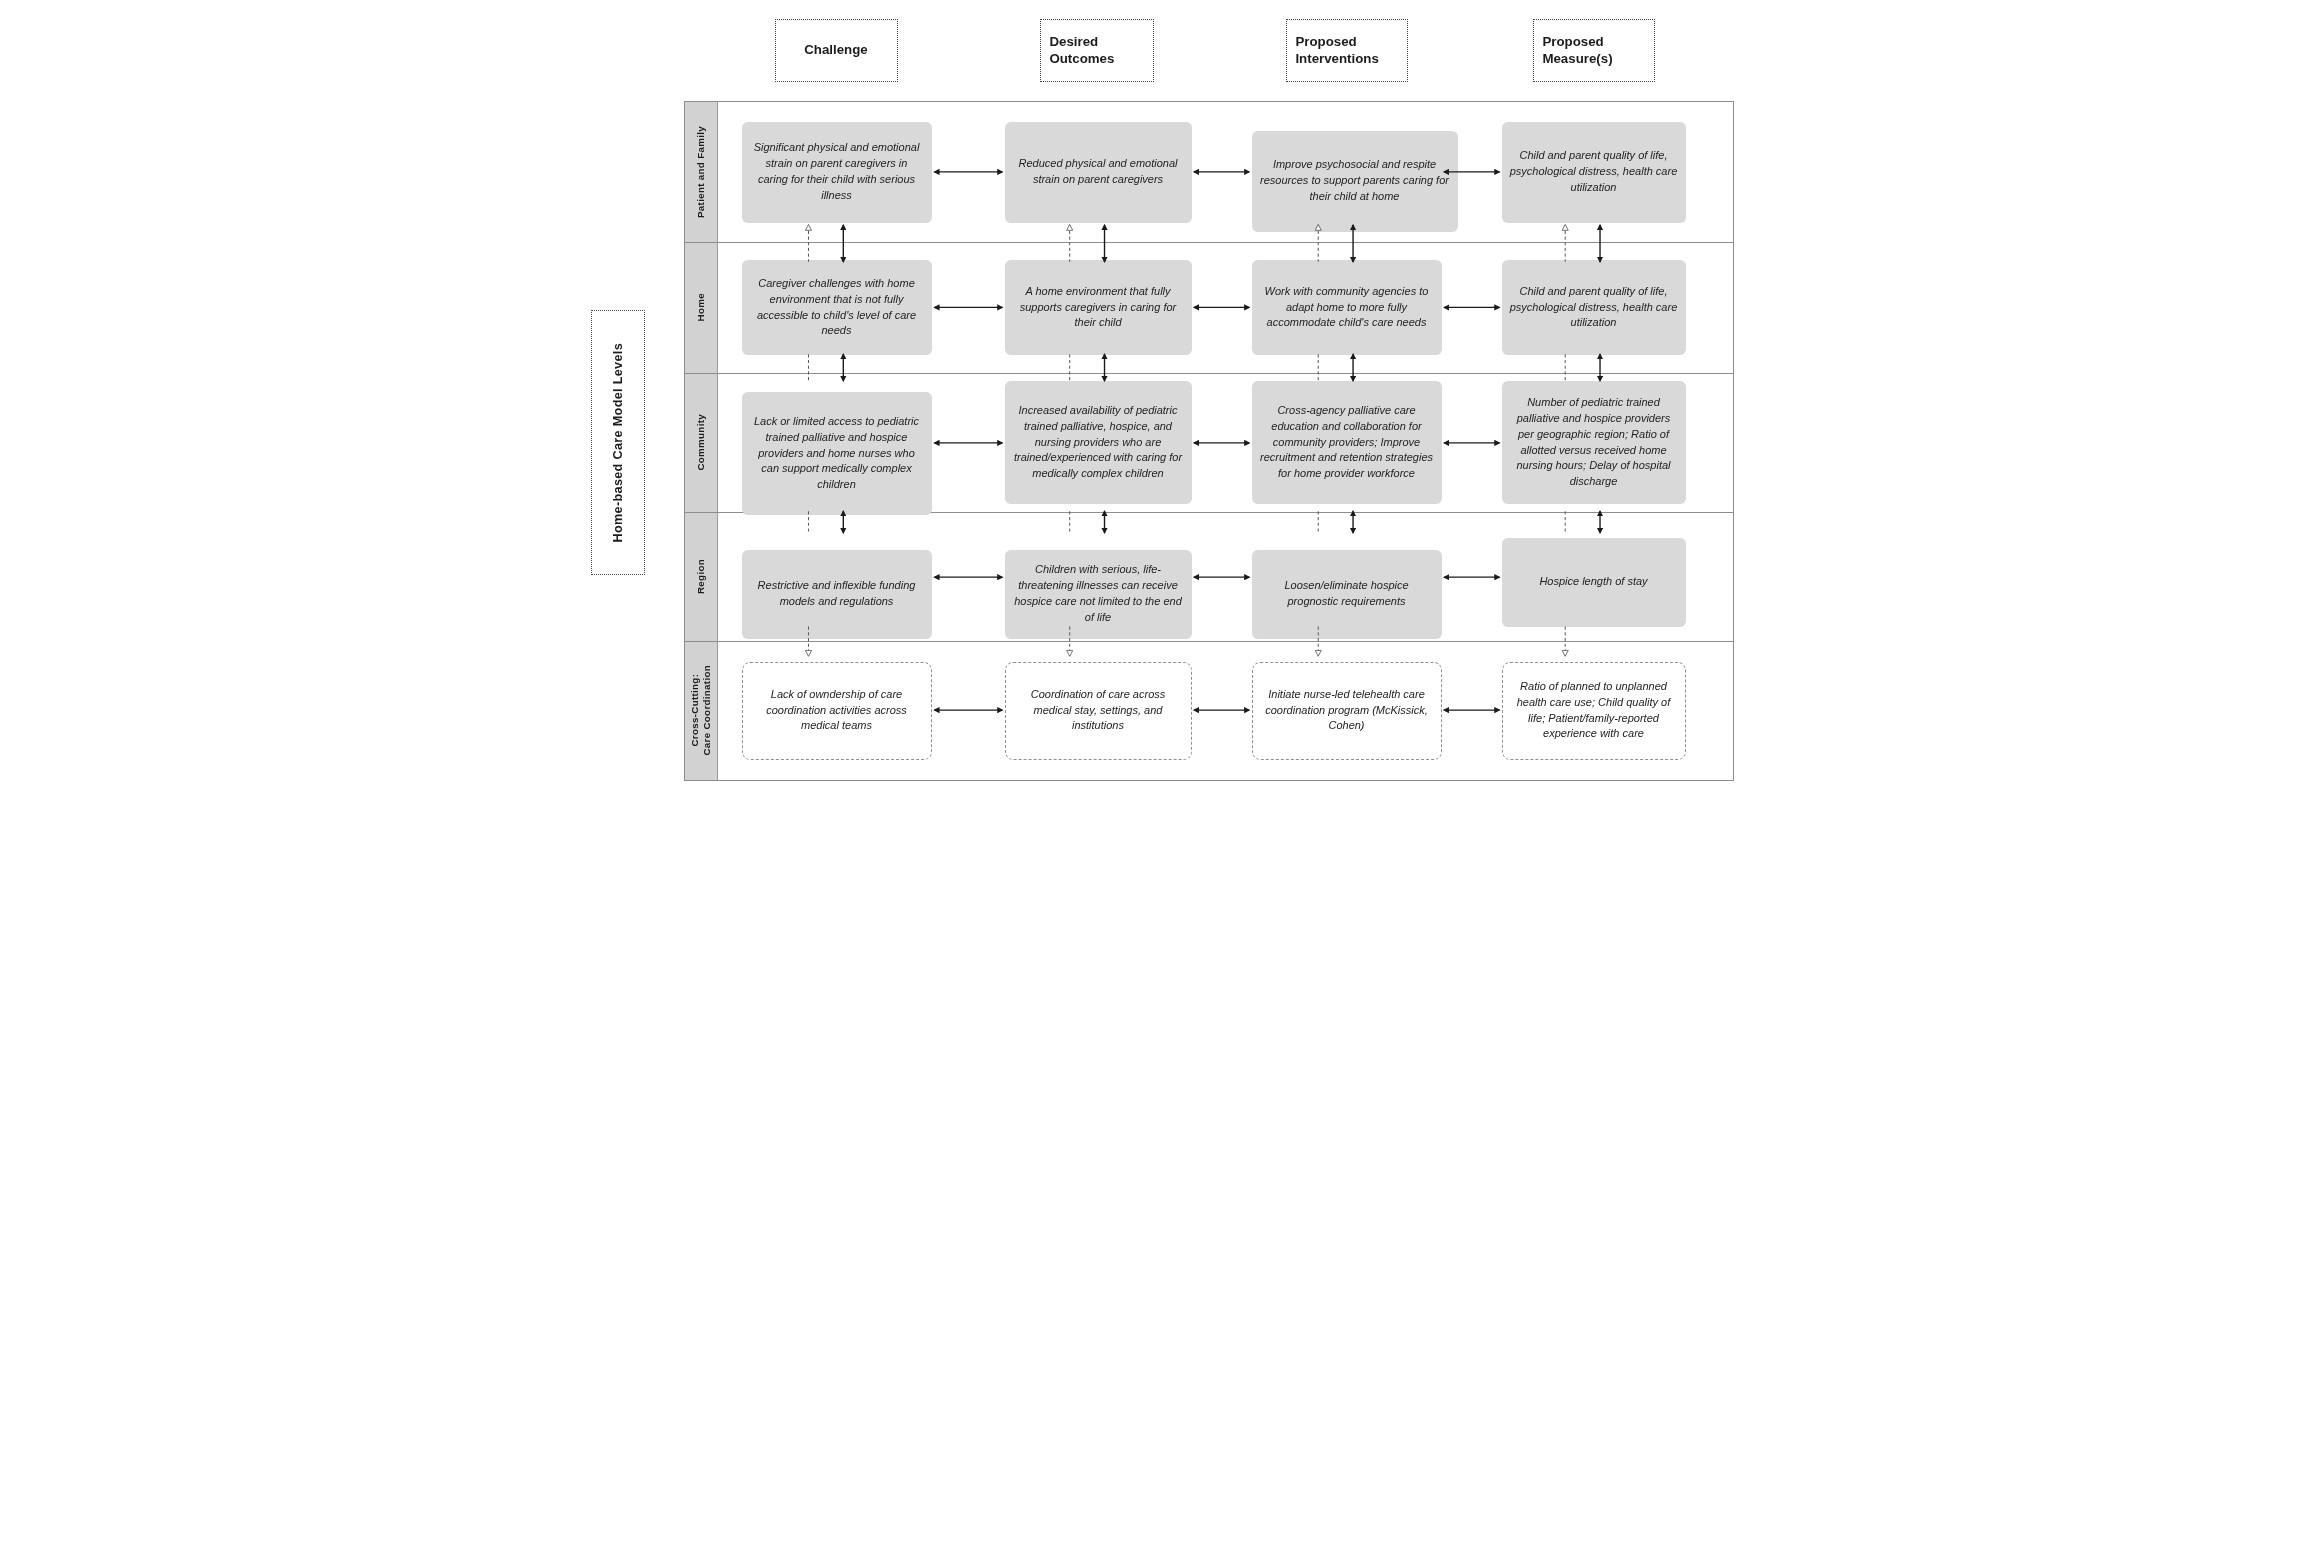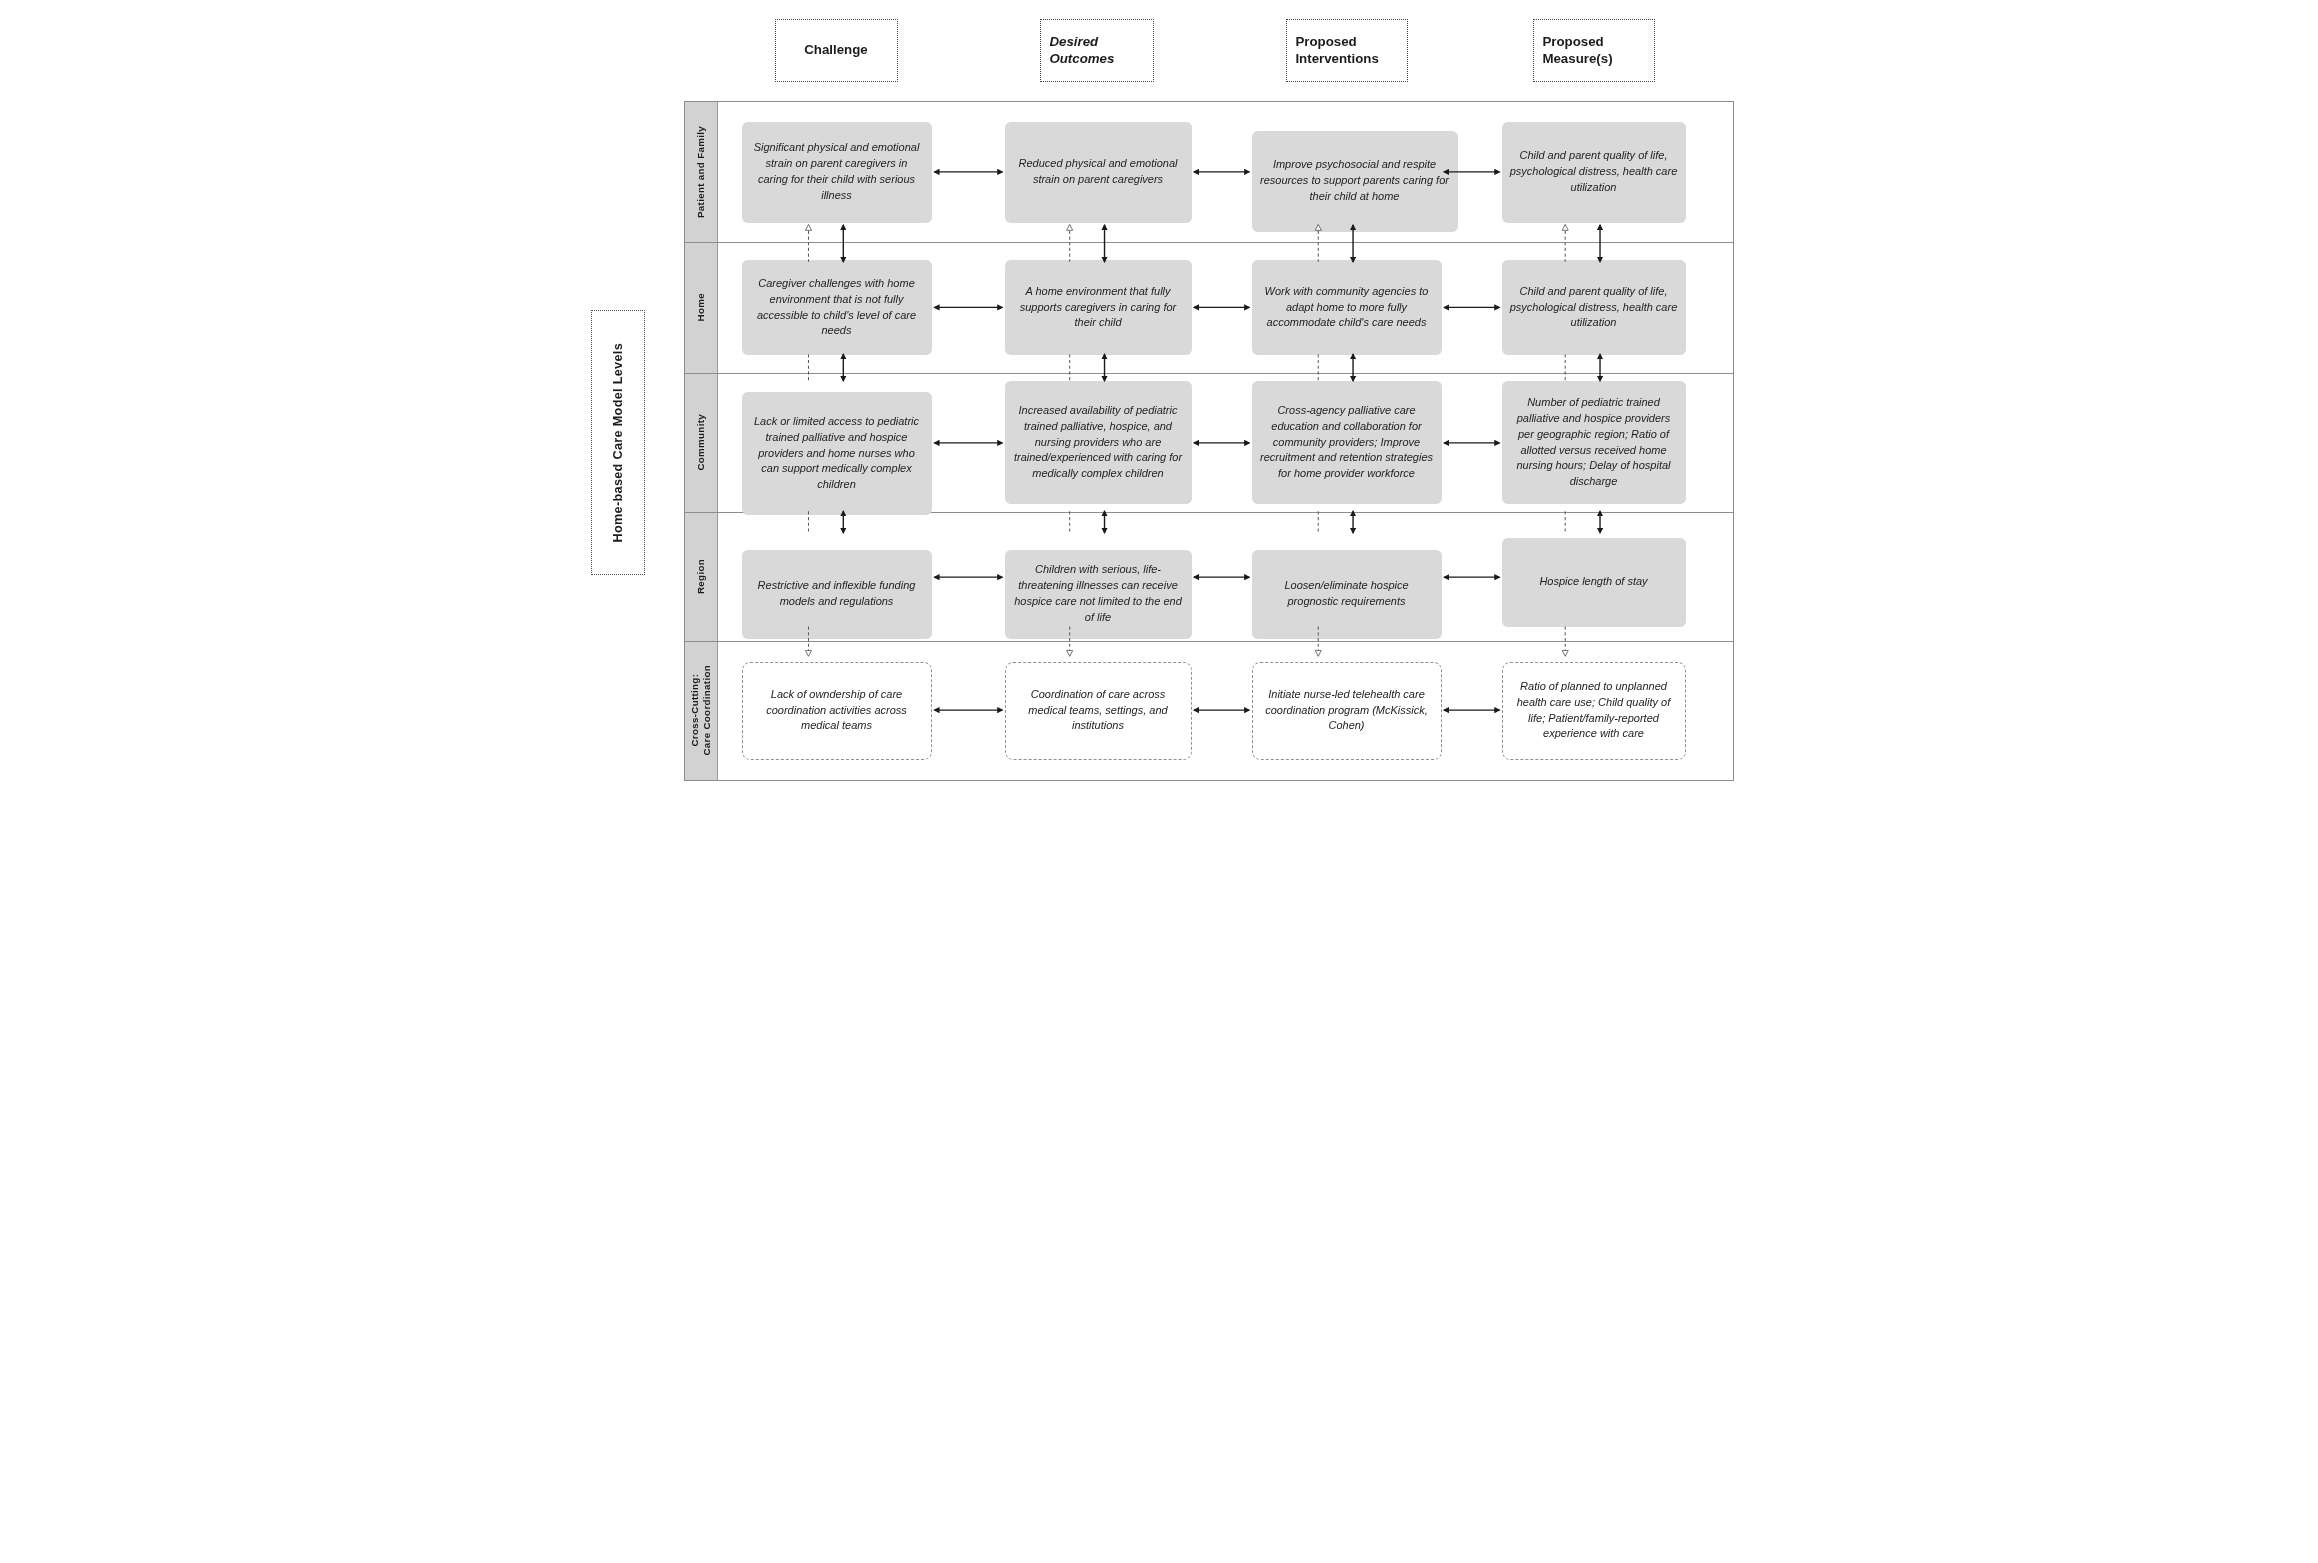--- a/index.html
+++ b/index.html
@@ -10,21 +10,21 @@
   .side-label-box{position:absolute;left:11.4px;top:310px;width:52px;height:263px;
     border:1.3px dotted #4a4a4a;display:flex;align-items:center;justify-content:center;background:#fff;}
   .vtext{writing-mode:vertical-rl;transform:rotate(180deg);font-weight:bold;font-size:12.7px;
     letter-spacing:0.3px;text-align:center;white-space:pre-line;line-height:1.15;}
 
   
   .header-box{position:absolute;top:19px;height:63px;border:1.3px dotted #3f3f3f;background:#fff;
     display:flex;align-items:center;justify-content:center;box-sizing:border-box;}
   .header-box span{font-weight:bold;font-size:13.3px;line-height:1.25;text-align:left;display:block;padding:0 8.9px;}
   .hb1{left:195px;width:123px;}
-  .hb2{left:460px;width:114px;font-style:italic;}
+  .hb2{left:460px;width:114px;}
   .hb3{left:706px;width:122px;}
   .hb4{left:953px;width:122px;}
 
   
   .matrix{position:absolute;left:104px;top:101px;width:1048px;height:678px;
     border:0.9px solid #8d8d8d;box-sizing:content-box;background:#fff;}
   .label-strip{position:absolute;left:0;top:0;width:32px;height:100%;background:#d2d2d2;border-right:0.6px solid #9a9a9a;}
   .row-label{position:absolute;left:0;width:32px;display:flex;align-items:center;justify-content:center;}
   .row-label .vtext{font-size:9.8px;line-height:1.2;}
   .rowline{position:absolute;left:0;width:100%;border-top:0.9px solid #8d8d8d;}
@@ -140,21 +140,21 @@
       <div class="box">Loosen/eliminate hospice prognostic requirements</div>
     </div>
     <div class="cell r4" style="left:817px;top:398px;width:184px;height:129px">
       <div class="box">Hospice length of stay</div>
     </div>
 
     <div class="cell r5" style="left:57px;top:539px;width:190px;height:139px">
       <div class="box">Lack of owndership of care coordination activities across medical teams</div>
     </div>
     <div class="cell r5" style="left:320px;top:539px;width:187px;height:139px">
-      <div class="box">Coordination of care across medical teams, settings, and institutions</div>
+      <div class="box">Coordination of care across medical stay, settings, and institutions</div>
     </div>
     <div class="cell r5" style="left:567px;top:539px;width:190px;height:139px">
       <div class="box">Initiate nurse-led telehealth care coordination program (McKissick, Cohen)</div>
     </div>
     <div class="cell r5" style="left:817px;top:539px;width:184px;height:139px">
       <div class="box">Ratio of planned to unplanned health care use; Child quality of life; Patient/family-reported experience with care</div>
     </div>
 
     <svg id="arrow-layer" class="arrow-layer" viewBox="0 0 1655 1070">
       <defs>

